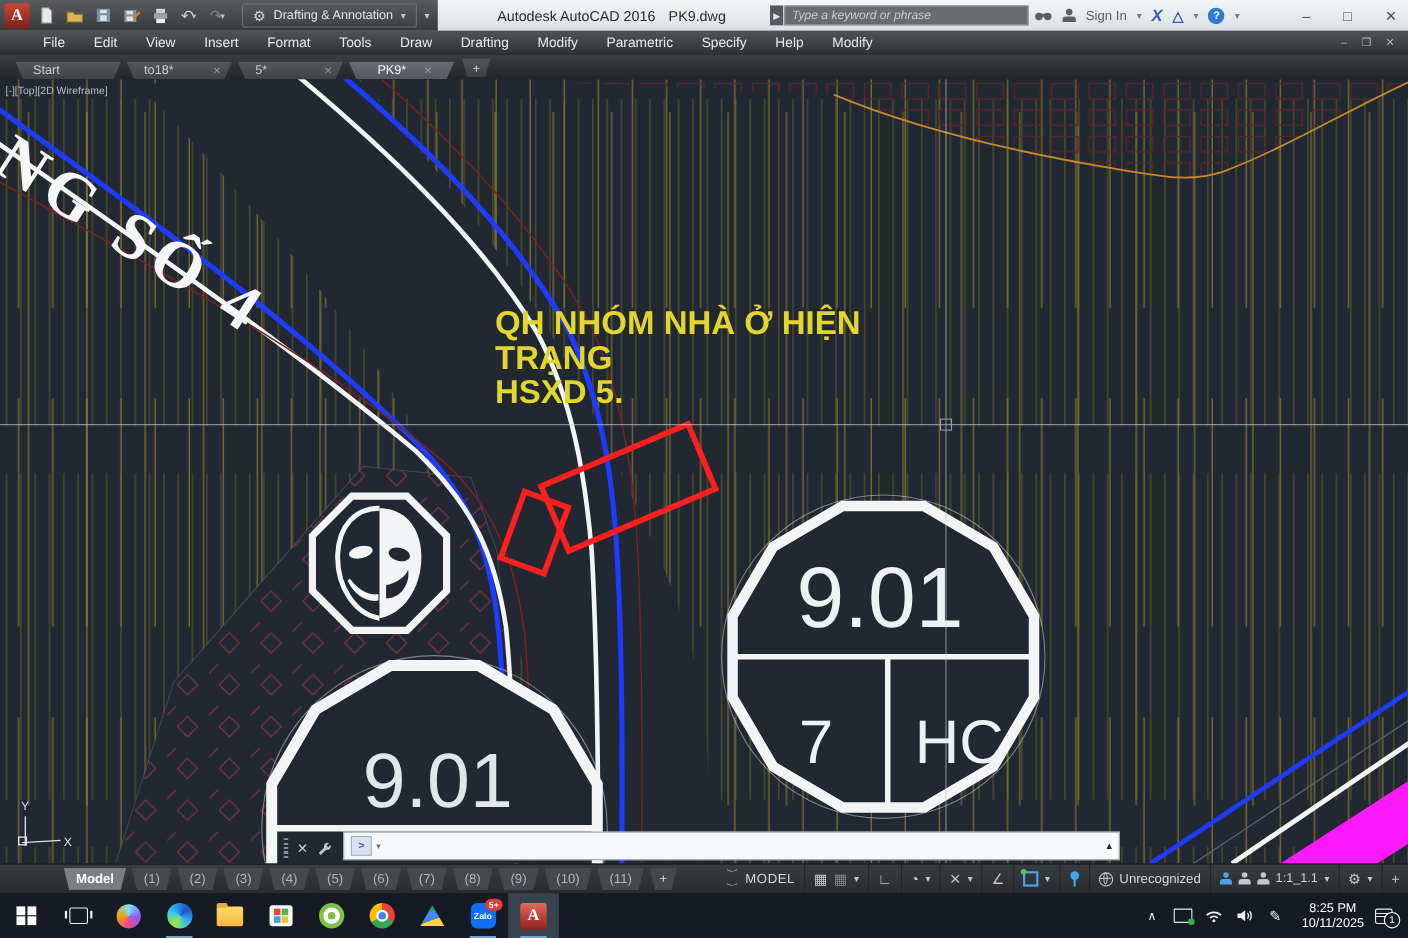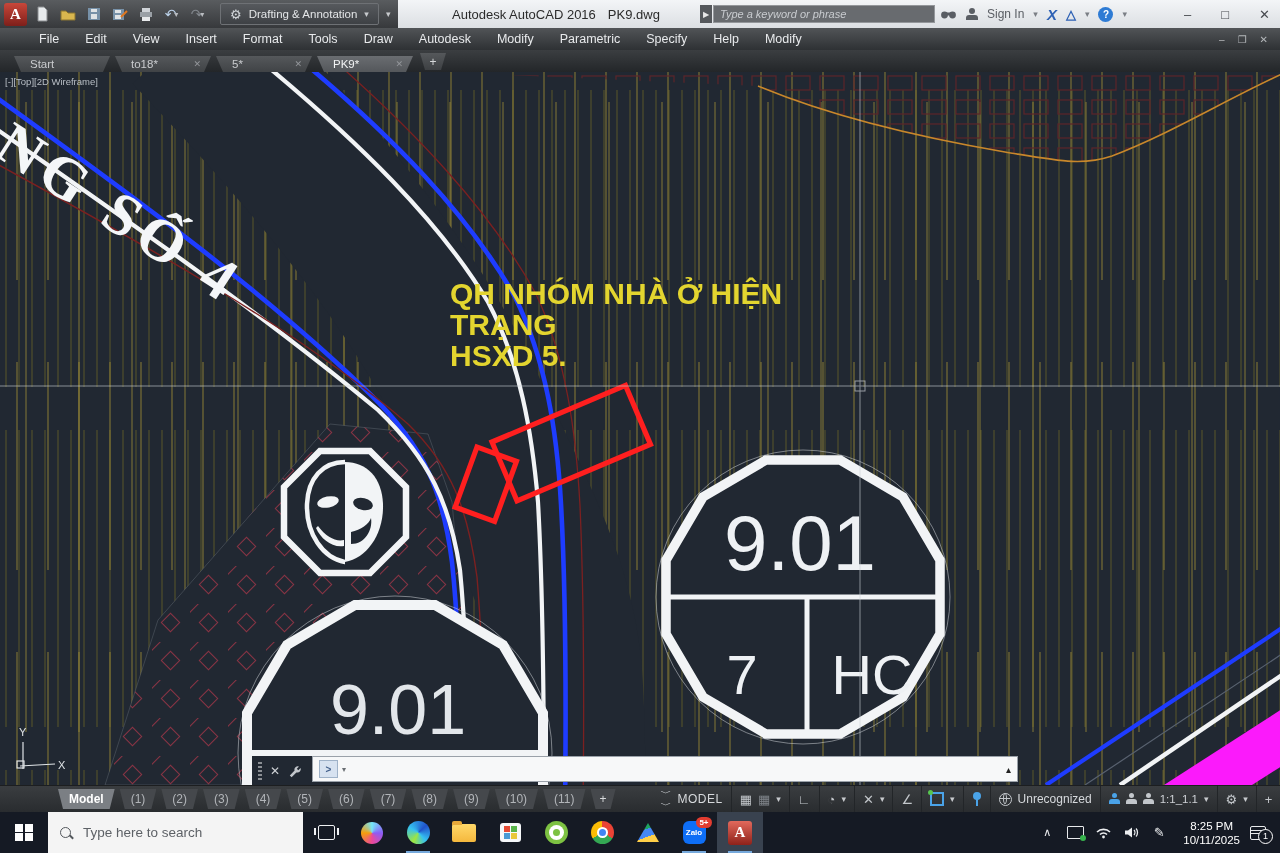--- a/index.html
+++ b/index.html
@@ -31,21 +31,21 @@
   .person-t::after{content:"";position:absolute;left:0;top:7px;width:12px;height:5px;border-radius:3px 3px 0 0;background:#5a5e64;}
   .win{position:absolute;right:10px;top:0;height:28px;display:flex;gap:30px;align-items:center;color:#46494e;font-size:13px;}
   .win span{cursor:default;}
   
   .menubar{position:absolute;top:28px;left:0;width:1280px;height:22px;background:linear-gradient(#515457,#2e3134);display:flex;align-items:center;padding-left:26px;box-sizing:border-box;}
   .menu-item{color:#e8eaec;font-size:12.5px;padding:0 13px;height:22px;display:flex;align-items:center;}
   .mini-win{position:absolute;right:12px;top:28px;height:22px;display:flex;gap:13px;align-items:center;color:#b4b7ba;font-size:10px;}
   
   .filetabs{position:absolute;top:50px;left:0;width:1280px;height:22px;background:linear-gradient(#3b3e41,#232629);display:flex;align-items:flex-end;padding-left:14px;box-sizing:border-box;}
   .ftab{height:16px;display:flex;align-items:center;background:linear-gradient(#55585b,#404346);color:#c9cbce;font-size:11.5px;padding:0 10px 0 16px;margin-right:5px;clip-path:polygon(0 0,100% 0,calc(100% - 7px) 100%,7px 100%);min-width:96px;box-sizing:border-box;justify-content:space-between;gap:16px;}
-  .ftab.active{background:linear-gradient(#6a6d71,#54575b);color:#f2f3f4;}
+  .ftab.active{background:linear-gradient(#6a6d71,#54575b);color:#f2f3f4;justify-content:center;}
   .tclose{color:#93969a;font-size:9px;}
   .plus-tab{height:17px;width:26px;margin:0 0 2px 2px;background:linear-gradient(#55585b,#3d4043);clip-path:polygon(0 0,100% 0,calc(100% - 5px) 100%,5px 100%);color:#d6d8da;font-size:12px;display:flex;align-items:center;justify-content:center;}
   
   .canvas-wrap{position:absolute;top:72px;left:0;width:1280px;height:713px;background:#212832;}
   .cmd-overlay{position:absolute;left:315px;top:616px;width:643px;height:62px;background:rgba(99,103,109,.8);color:#eef1f3;font-family:"DejaVu Sans Mono",monospace;font-size:21px;line-height:29px;padding:3px 13px;box-sizing:border-box;white-space:nowrap;overflow:hidden;}
   .cmd-tray{position:absolute;left:258px;top:688px;height:22px;display:flex;align-items:center;gap:8px;}
   .grip{width:4px;height:18px;background:repeating-linear-gradient(#8b8f94 0 2px,transparent 2px 4px);}
   .tray-x{color:#ced2d6;font-size:12px;}
   .cmd-bar{position:absolute;left:312px;top:684px;width:706px;height:26px;background:#f7f8f9;border:1px solid #9aa1a9;box-sizing:border-box;display:flex;align-items:center;padding:0 6px;gap:4px;}
   .prompt-chip{width:17px;height:16px;background:#d7e2f0;border:1px solid #9fb2c8;color:#44618c;font-size:10px;font-weight:bold;display:flex;align-items:center;justify-content:center;}
@@ -209,21 +209,21 @@
   </div>
 
   <div class="menubar">
     <span class="menu-item">File</span>
     <span class="menu-item">Edit</span>
     <span class="menu-item">View</span>
     <span class="menu-item">Insert</span>
     <span class="menu-item">Format</span>
     <span class="menu-item">Tools</span>
     <span class="menu-item">Draw</span>
-    <span class="menu-item">Autodesk</span>
+    <span class="menu-item">Drafting</span>
     <span class="menu-item">Modify</span>
     <span class="menu-item">Parametric</span>
     <span class="menu-item">Specify</span>
     <span class="menu-item">Help</span>
     <span class="menu-item">Modify</span>
   </div>
   <div class="mini-win">
     <span>–</span>
     <span>❐</span>
     <span>✕</span>
@@ -484,24 +484,20 @@
 
   <div class="taskbar">
     <div class="start-btn">
       <span class="winlogo">
           <span></span>
           <span></span>
           <span></span>
           <span></span>
         </span>
     </div>
-    <div class="tsearch">
-      <span class="mag"></span>
-      <input placeholder="Type here to search" style="">
-    </div>
     <div class="task-ico">
         <span class="tview"></span>
       </div>
     <div class="task-ico">
         <span class="copilot"></span>
       </div>
     <div class="task-ico">
         <span class="edge"></span>
         <span class="runline"></span>
       </div>

